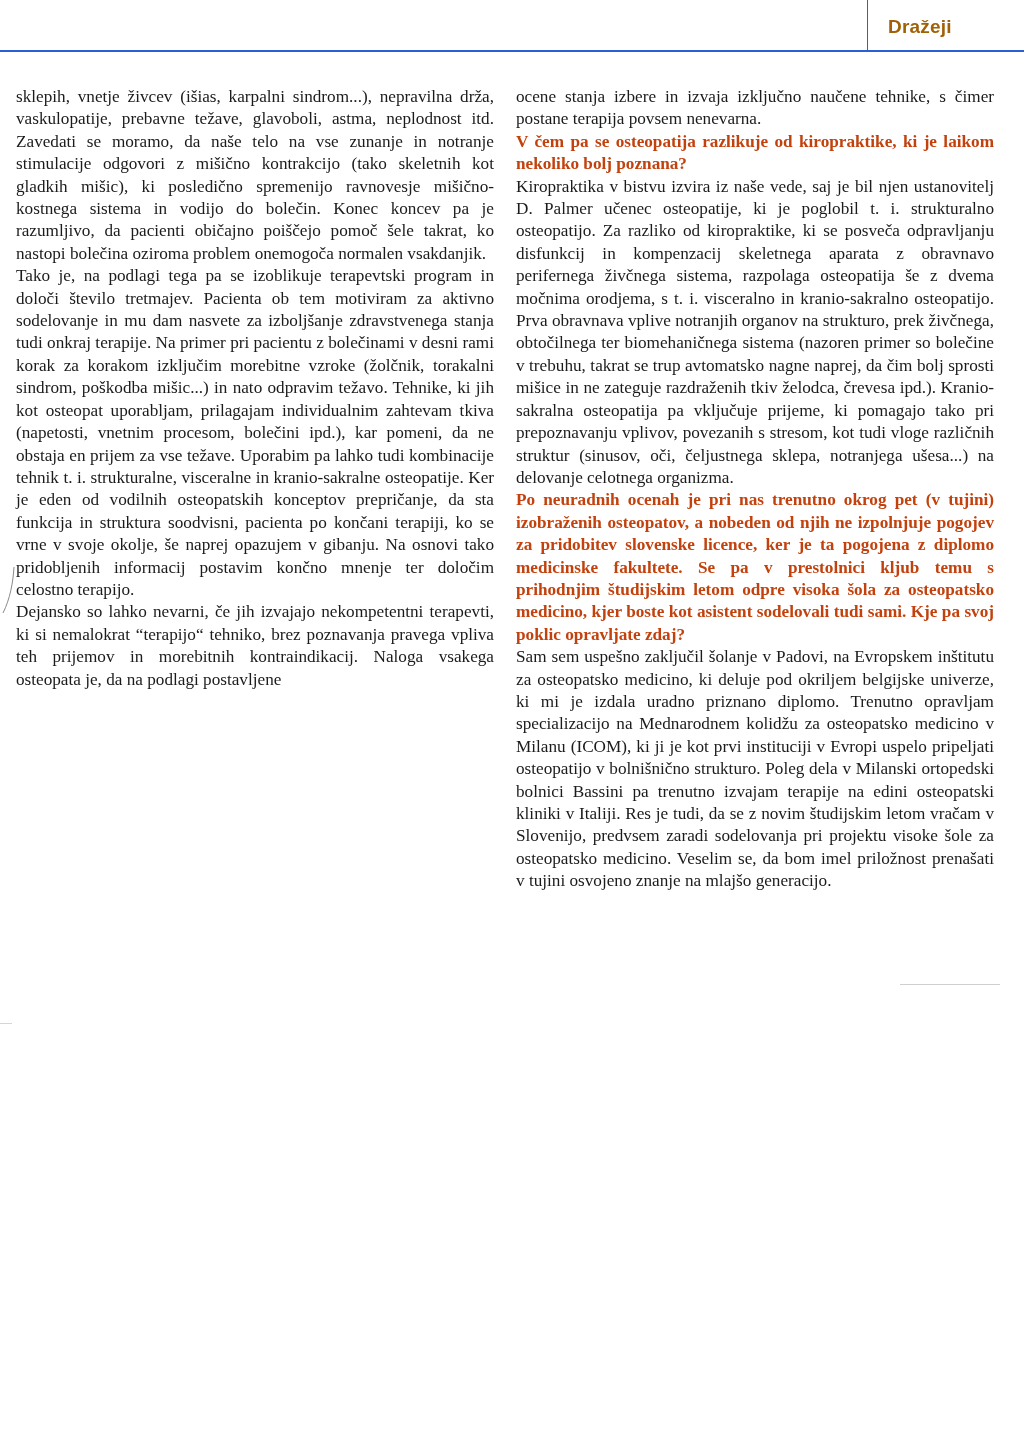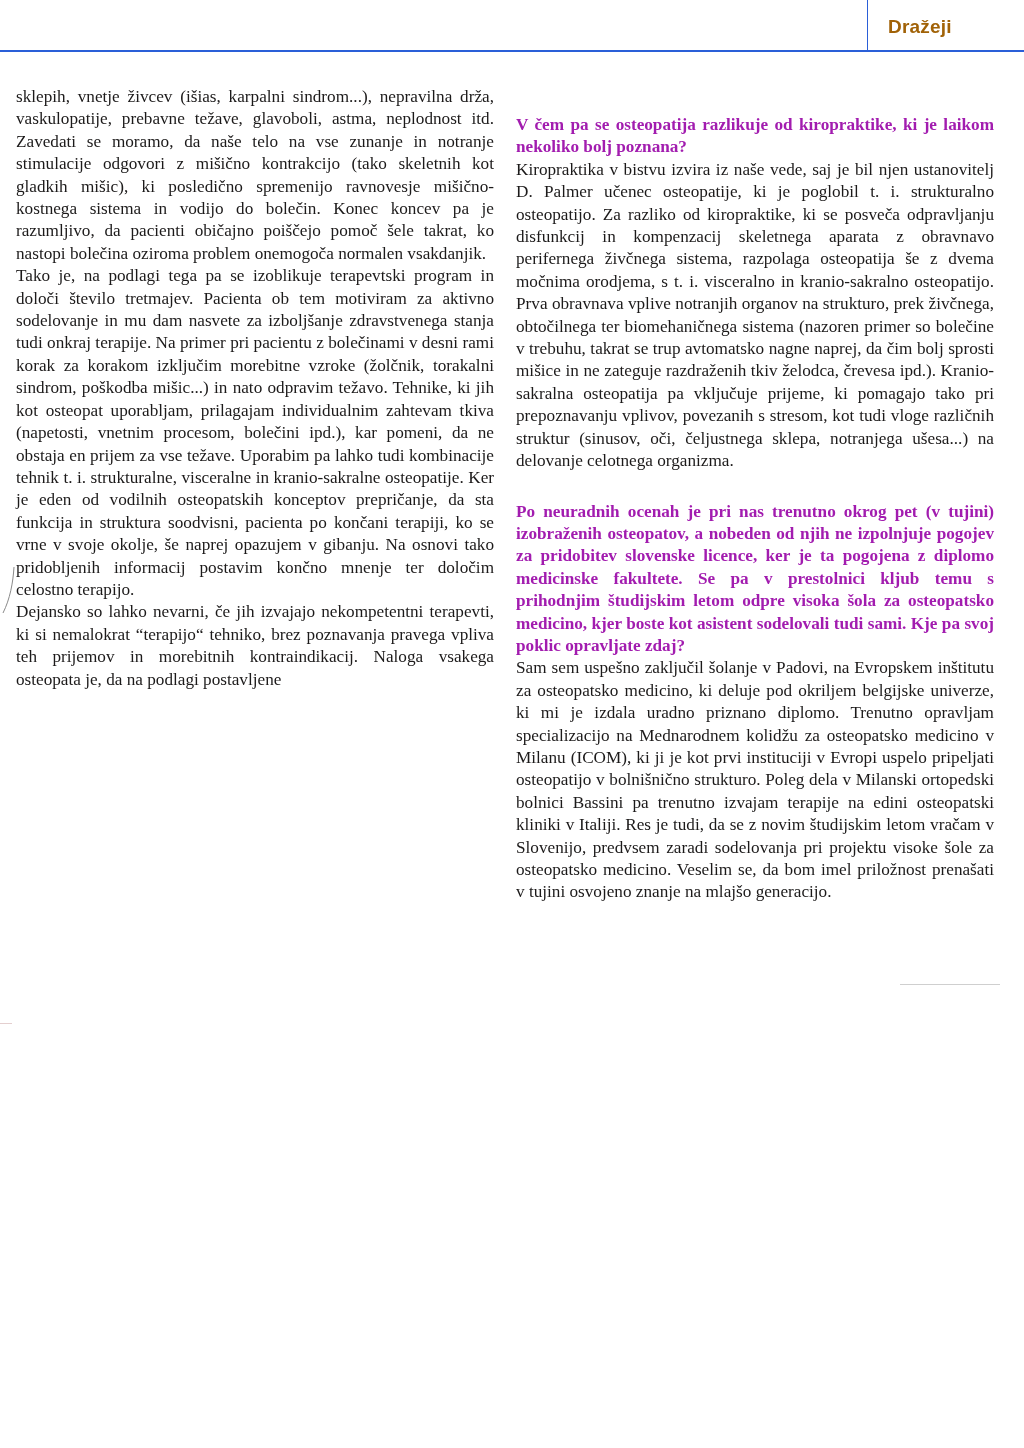--- a/index.html
+++ b/index.html
@@ -19,21 +19,21 @@
   }
   .col {
     position: absolute; top: 86px; width: 478px;
     font-family: "Liberation Serif", serif; font-size: 17.2px;
     line-height: 22.4px; color: #1c1a1a; text-align: justify;
     hyphens: manual;
   }
   .col.left { left: 16px; }
   .col.right { left: 516px; }
   .col p { margin: 0; }
-  .col p.q { color: #a21caf; font-weight: bold; margin-top: 28px; }
+  .col p.q { color: #c2410c; font-weight: bold; }
   .margin-mark {
     position: absolute; left: 2px; top: 565px; width: 14px; height: 50px;
   }
   .end-rule {
     position: absolute; left: 900px; top: 984px; width: 100px; height: 1px;
     background: #cfcfcf;
   }
   .left-tick {
     position: absolute; left: 0; top: 1023px; width: 12px; height: 1px; background: #e4cfcf;
   }
@@ -49,20 +49,21 @@
   <path d="M12 2 C 11 18, 8 34, 1 48" stroke="#8a8a8a" stroke-width="1" fill="none"></path>
 </svg>
 
 <div class="col left">
   <p class="a">sklepih, vnetje živcev (išias, karpalni sindrom...), nepravilna drža, vaskulopatije, prebavne težave, glavoboli, astma, nep­lodnost itd. Zavedati se moramo, da naše telo na vse zuna­nje in notranje stimulacije odgovori z mišično kontrakcijo (tako skeletnih kot gladkih mišic), ki posledično spremenijo ravnovesje mišično-kostnega sistema in vodijo do bolečin. Konec koncev pa je razumljivo, da pacienti običajno poišče­jo pomoč šele takrat, ko nastopi bolečina oziroma problem onemogoča normalen vsakdanjik.</p>
   <p class="a">Tako je, na podlagi tega pa se izoblikuje terapevtski program in določi število tretmajev. Pacienta ob tem motiviram za aktivno sodelovanje in mu dam nasvete za izboljšanje zdrav­stvenega stanja tudi onkraj terapije. Na primer pri pacientu z bolečinami v desni rami korak za korakom izključim morebitne vzroke (žolčnik, torakalni sindrom, poškodba mišic...) in nato odpravim težavo. Tehnike, ki jih kot osteo­pat uporabljam, prilagajam individualnim zahtevam tkiva (napetosti, vnetnim procesom, bolečini ipd.), kar pomeni, da ne obstaja en prijem za vse težave. Uporabim pa lahko tudi kombinacije tehnik t. i. strukturalne, visceralne in kranio-sakralne osteopatije. Ker je eden od vodilnih osteo­patskih konceptov prepričanje, da sta funkcija in struktura soodvisni, pacienta po končani terapiji, ko se vrne v svoje okolje, še naprej opazujem v gibanju. Na osnovi tako pri­dobljenih informacij postavim končno mnenje ter določim celostno terapijo.</p>
   <p class="a">Dejansko so lahko nevarni, če jih izvajajo nekompetentni terapevti, ki si nemalokrat “terapijo“ tehniko, brez pozna­vanja pravega vpliva teh prijemov in morebitnih kontraindi­kacij. Naloga vsakega osteopata je, da na podlagi postavljene</p>
 </div>
 
 <div class="col right">
+  <p class="a">ocene stanja izbere in izvaja izključno naučene tehnike, s čimer postane terapija povsem nenevarna.</p>
   <p class="q">V čem pa se osteopatija razlikuje od kiropraktike, ki je laikom nekoliko bolj poznana?</p>
   <p class="a">Kiropraktika v bistvu izvira iz naše vede, saj je bil njen usta­novitelj D. Palmer učenec osteopatije, ki je poglobil t. i. struk­turalno osteopatijo. Za razliko od kiropraktike, ki se posveča odpravljanju disfunkcij in kompenzacij skeletnega aparata z obravnavo perifernega živčnega sistema, razpolaga osteopa­tija še z dvema močnima orodjema, s t. i. visceralno in kra­nio-sakralno osteopatijo. Prva obravnava vplive notranjih organov na strukturo, prek živčnega, obtočilnega ter biome­haničnega sistema (nazoren primer so bolečine v trebuhu, takrat se trup avtomatsko nagne naprej, da čim bolj sprosti mišice in ne zateguje razdraženih tkiv želodca, črevesa ipd.). Kranio-sakralna osteopatija pa vključuje prijeme, ki pomaga­jo tako pri prepoznavanju vplivov, povezanih s stresom, kot tudi vloge različnih struktur (sinusov, oči, čeljustnega sklepa, notranjega ušesa...) na delovanje celotnega organizma.</p>
   <p class="q">Po neuradnih ocenah je pri nas trenutno okrog pet (v tujini) izobraženih osteopatov, a nobeden od njih ne izpol­njuje pogojev za pridobitev slovenske licence, ker je ta po­gojena z diplomo medicinske fakultete. Se pa v prestolnici kljub temu s prihodnjim študijskim letom odpre visoka šola za osteopatsko medicino, kjer boste kot asistent sode­lovali tudi sami. Kje pa svoj poklic opravljate zdaj?</p>
   <p class="a">Sam sem uspešno zaključil šolanje v Padovi, na Evropskem inštitutu za osteopatsko medicino, ki deluje pod okriljem belgijske univerze, ki mi je izdala uradno priznano diplomo. Trenutno opravljam specializacijo na Mednarodnem kolidžu za osteopatsko medicino v Milanu (ICOM), ki ji je kot prvi instituciji v Evropi uspelo pripeljati osteopatijo v bolnišnično strukturo. Poleg dela v Milanski ortopedski bolnici Bassini pa trenutno izvajam terapije na edini osteopatski kliniki v Italiji. Res je tudi, da se z novim študijskim letom vračam v Sloveni­jo, predvsem zaradi sodelovanja pri projektu visoke šole za osteopatsko medicino. Veselim se, da bom imel priložnost prenašati v tujini osvojeno znanje na mlajšo generacijo.</p>
 </div>
 
 <div class="end-rule"></div>
 <div class="left-tick"></div>
 
 </body></html>

